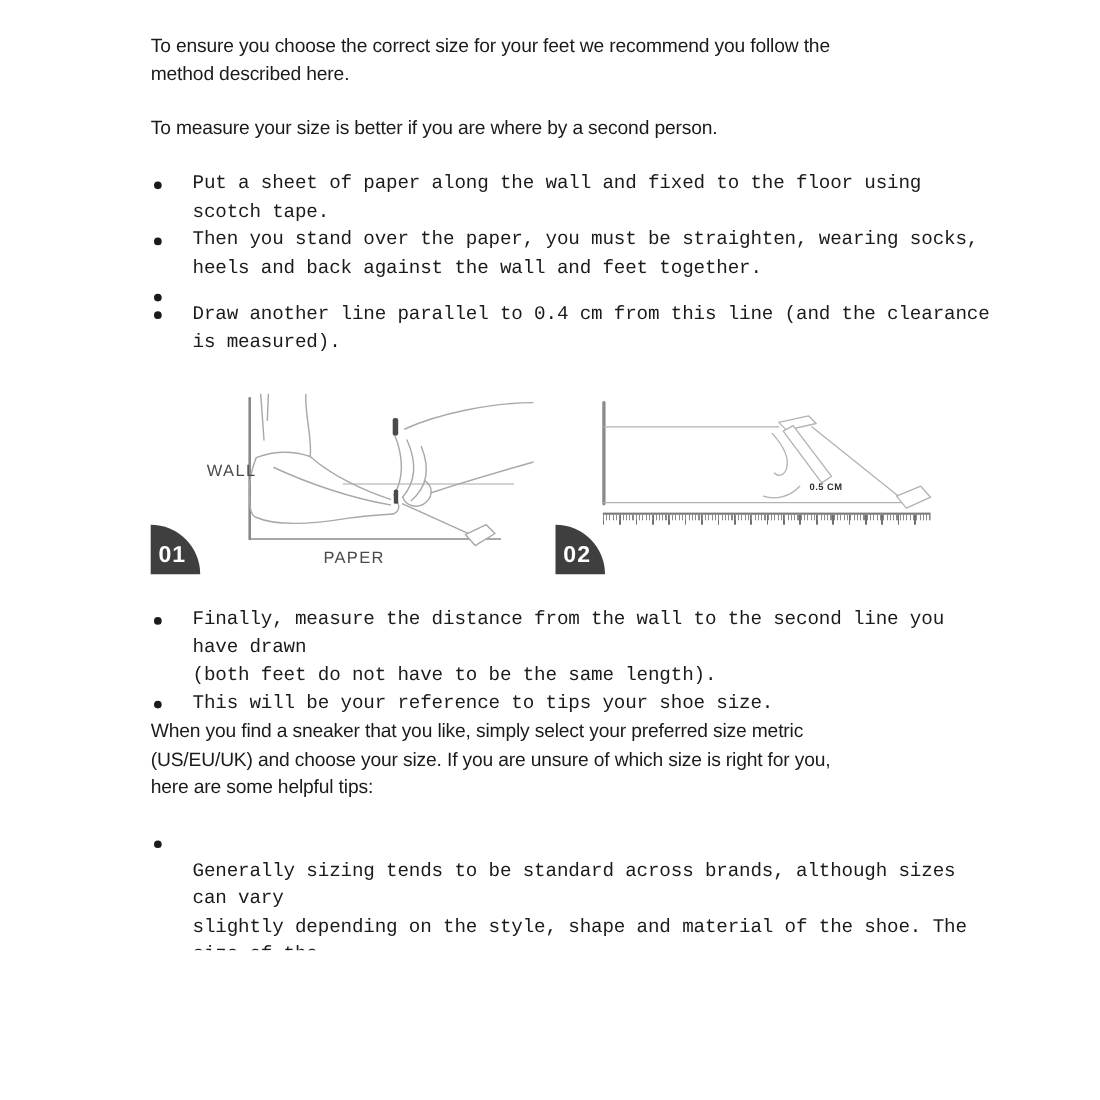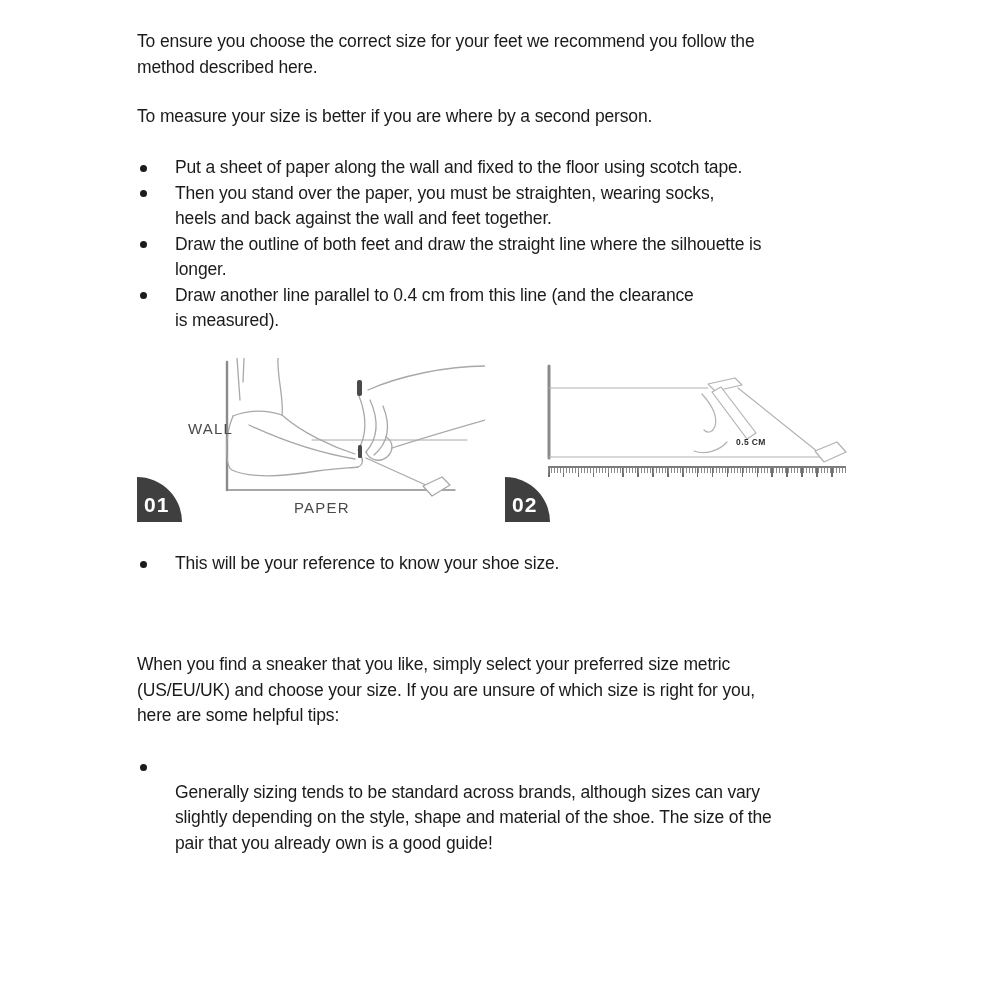--- a/index.html
+++ b/index.html
@@ -1,20 +1,20 @@
 <!DOCTYPE html>
 <html><head>
 <meta charset="utf-8">
 <style>
   html,body{margin:0;padding:0;background:#ffffff;}
   .page{position:relative;width:1000px;height:864px;background:#ffffff;
         font-family:"Liberation Sans",sans-serif;color:#1b1b1b;overflow:hidden;}
   .txt{position:absolute;left:137px;width:768px;font-size:17.5px;line-height:25.5px;
        white-space:pre-line;letter-spacing:-0.15px;margin:0;}
-  .bullets{position:absolute;left:137px;width:772px;}
+  .bullets{position:absolute;left:137px;width:772px;font-family:Liberation Mono, monospace;}
   .bi{display:flex;font-size:17.5px;line-height:25.5px;}
   .dot{flex:0 0 7px;width:7px;height:7px;border-radius:50%;background:#1b1b1b;
        margin:9.5px 0 0 3px;}
   .bt{margin-left:28px;white-space:pre-line;letter-spacing:-0.15px;}
   .tip-title{white-space:pre-line;}
   .tip-body{white-space:pre-line;}
   .tip + .tip{margin-top:25.5px;}
   .fig{position:absolute;top:358px;height:165px;}
   #fig1{left:137px;width:348px;}
   #fig2{left:505px;width:375px;}
@@ -48,22 +48,20 @@
       <span class="dot"></span>
       <span class="bt">Put a sheet of paper along the wall and fixed to the floor using scotch tape.</span>
     </div>
     <div class="bi">
       <span class="dot"></span>
       <span class="bt">Then you stand over the paper, you must be straighten, wearing socks,
 heels and back against the wall and feet together.</span>
     </div>
     <div class="bi">
       <span class="dot"></span>
-      <span class="bt">Draw the outline of both feet and draw the straight line where the silhouette is
-longer.</span>
     </div>
     <div class="bi">
       <span class="dot"></span>
       <span class="bt">Draw another line parallel to 0.4 cm from this line (and the clearance
 is measured).</span>
     </div>
   </div>
 
   <div class="fig" id="fig1">
     <svg width="348" height="165" viewBox="0 0 348 165">
@@ -128,21 +126,26 @@
       </g>
     </svg>
     <span class="clearance" style="left:231px;top:79px">0.5 CM</span>
     <div class="ruler"></div>
     <div class="badge">02</div>
   </div>
 
   <div class="bullets" style="top:551px">
     <div class="bi">
       <span class="dot"></span>
-      <span class="bt">This will be your reference to know your shoe size.</span>
+      <span class="bt">Finally, measure the distance from the wall to the second line you have drawn
+(both feet do not have to be the same length).</span>
+    </div>
+    <div class="bi">
+      <span class="dot"></span>
+      <span class="bt">This will be your reference to tips your shoe size.</span>
     </div>
   </div>
 
   <p class="txt" style="top:652px">When you find a sneaker that you like, simply select your preferred size metric
 (US/EU/UK) and choose your size. If you are unsure of which size is right for you,
 here are some helpful tips:</p>
 
   <div class="bullets" style="top:754px">
     <div class="bi tip">
       <span class="dot"></span>

